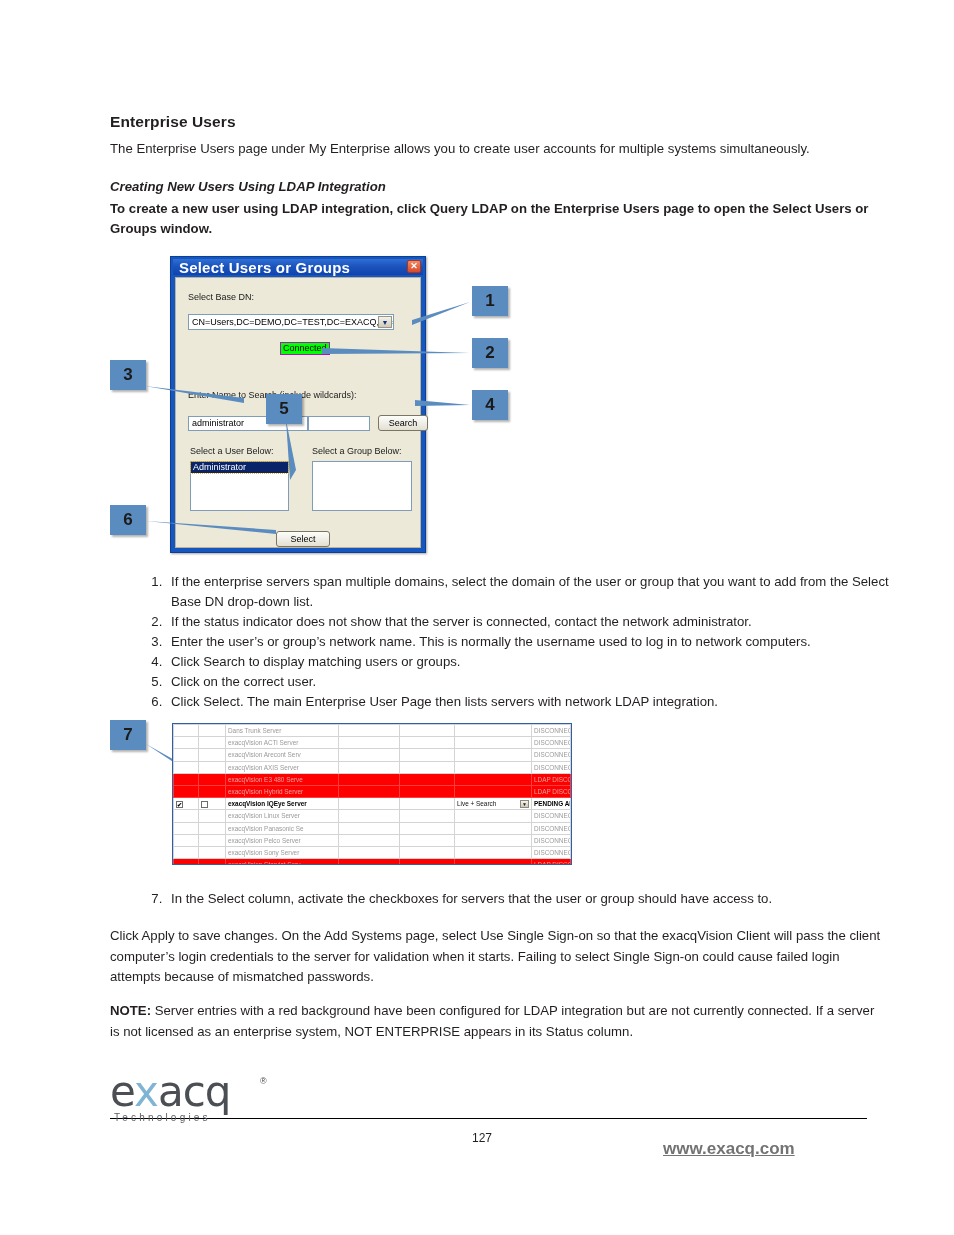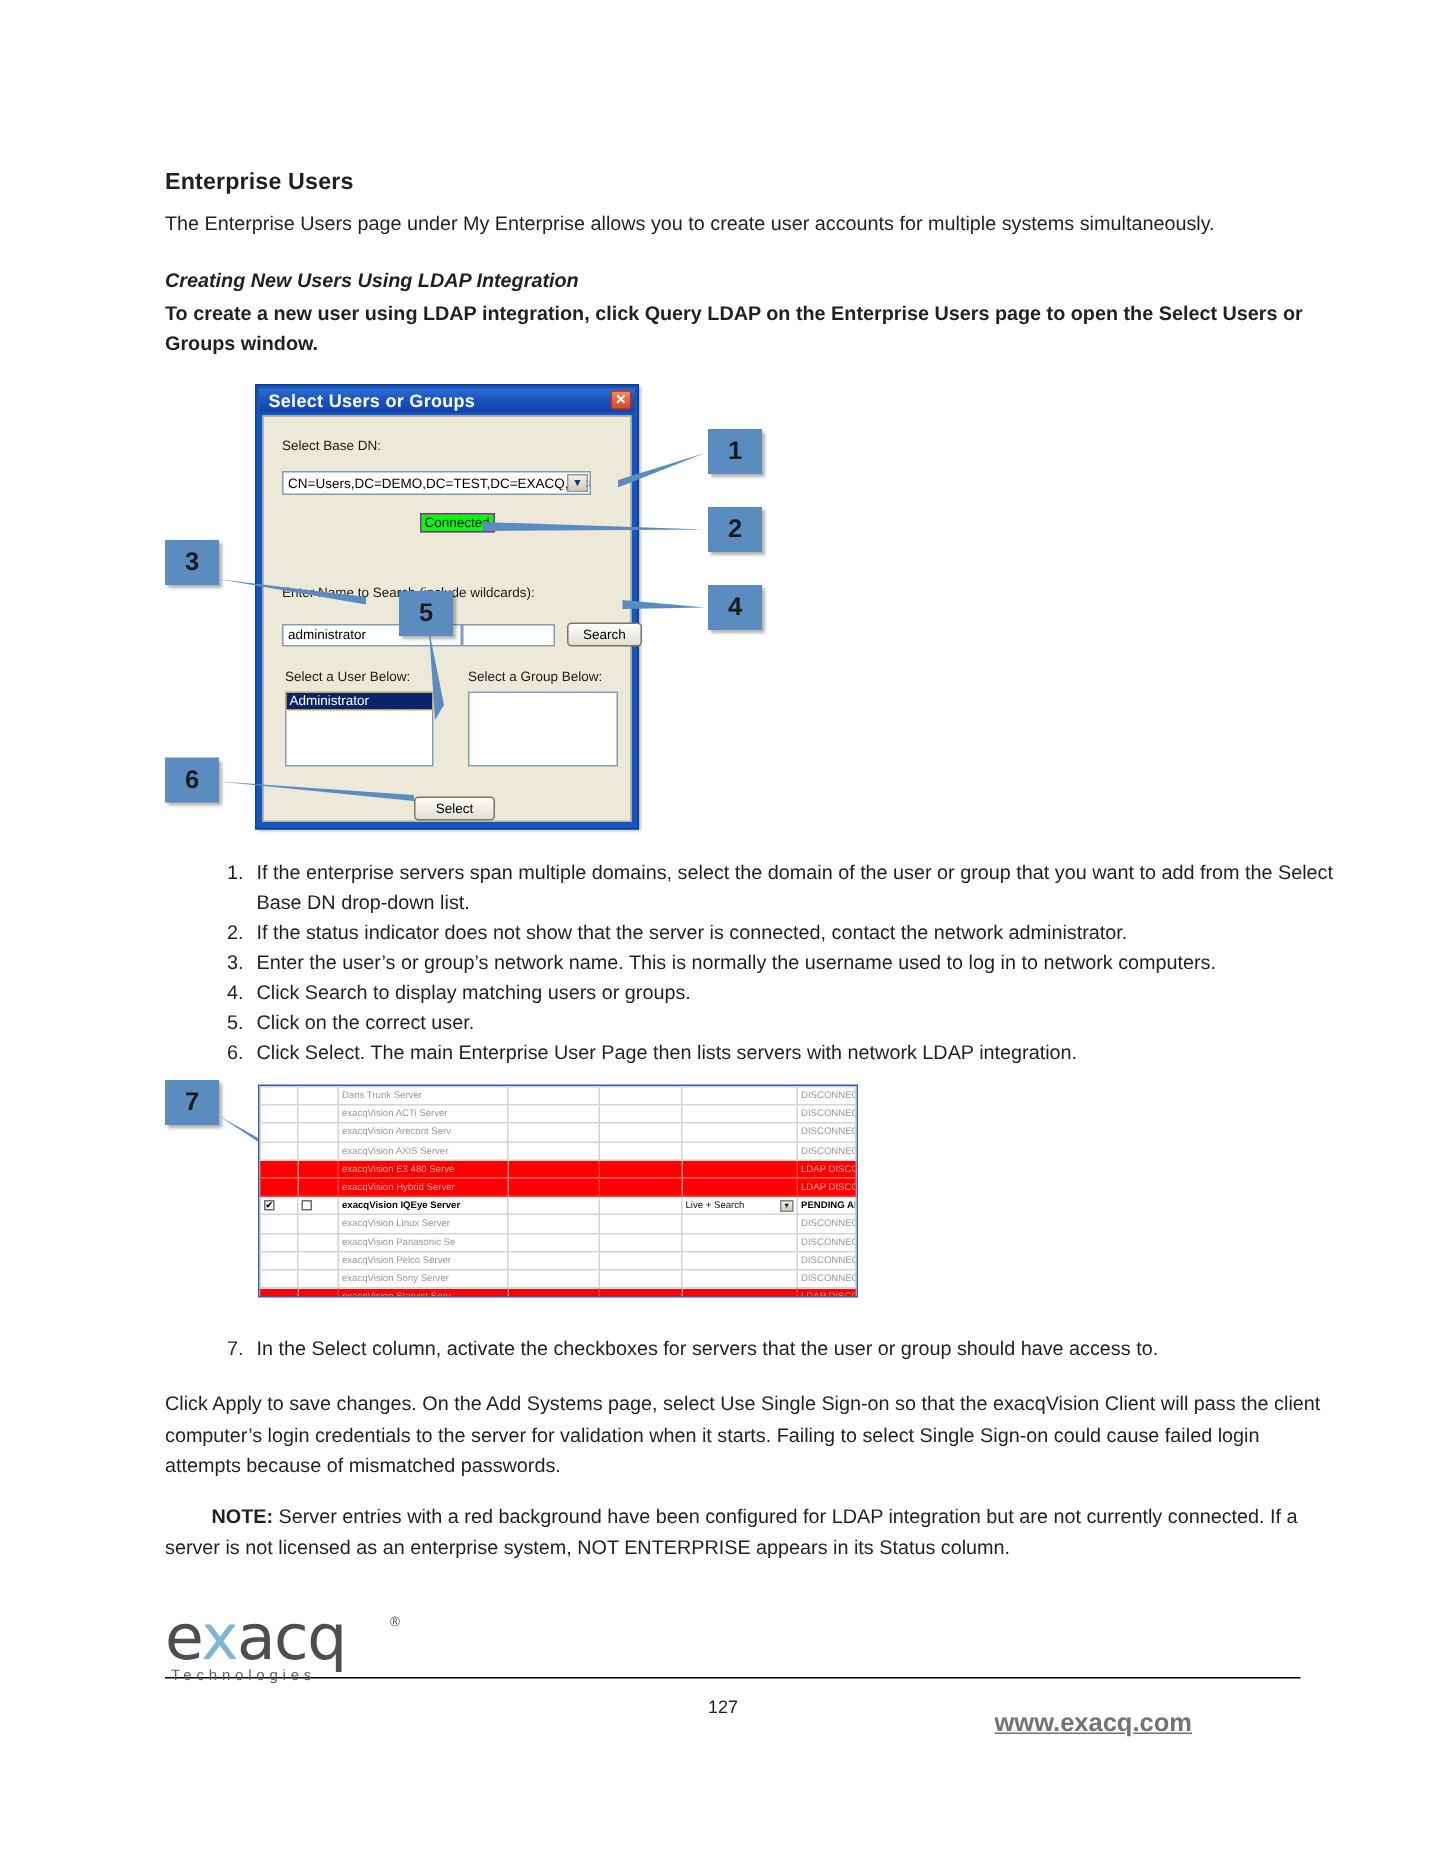--- a/index.html
+++ b/index.html
@@ -44,37 +44,37 @@
   }
   ol.steps7{margin:0;padding:0 0 0 30px;}
   ol.steps7 li{padding-left:5px;}
 
   .para{
     position:absolute;left:110px;width:772px;
     font-size:13.2px;line-height:20.5px;
   }
   .p-apply{top:926px;}
   .p-note{top:1001px;}
-  .p-note b{font-weight:bold;margin-left:31px;}
+  .p-note b{font-weight:bold;}
 
   
   .dlg-shot{
     position:absolute;left:170px;top:256px;width:256px;height:297px;
     background:#1556c0;
     border:1px solid #0d3f93;
     box-shadow:1px 1px 2px rgba(0,0,0,.35);
     box-sizing:border-box;
   }
   .dlg-titlebar{
     position:absolute;left:2px;top:2px;right:2px;height:16px;
     background:linear-gradient(to bottom,#2f6fd4 0%,#1b54bd 45%,#1043ad 100%);
     display:flex;align-items:center;
   }
   .dlg-title{
-    color:#ffffff;font-size:12px;font-weight:bold;
+    color:#ffffff;font-size:15px;font-weight:bold;
     margin-left:6px;letter-spacing:.2px;white-space:nowrap;
   }
   .dlg-close{
     position:absolute;right:2px;top:1px;width:14px;height:13px;
     background:linear-gradient(to bottom,#f08a63,#d8482a);
     border:1px solid #b03418;border-radius:2px;
     color:#fff;font-size:9px;font-weight:bold;line-height:11px;text-align:center;
     box-sizing:border-box;
   }
   .dlg-body{

